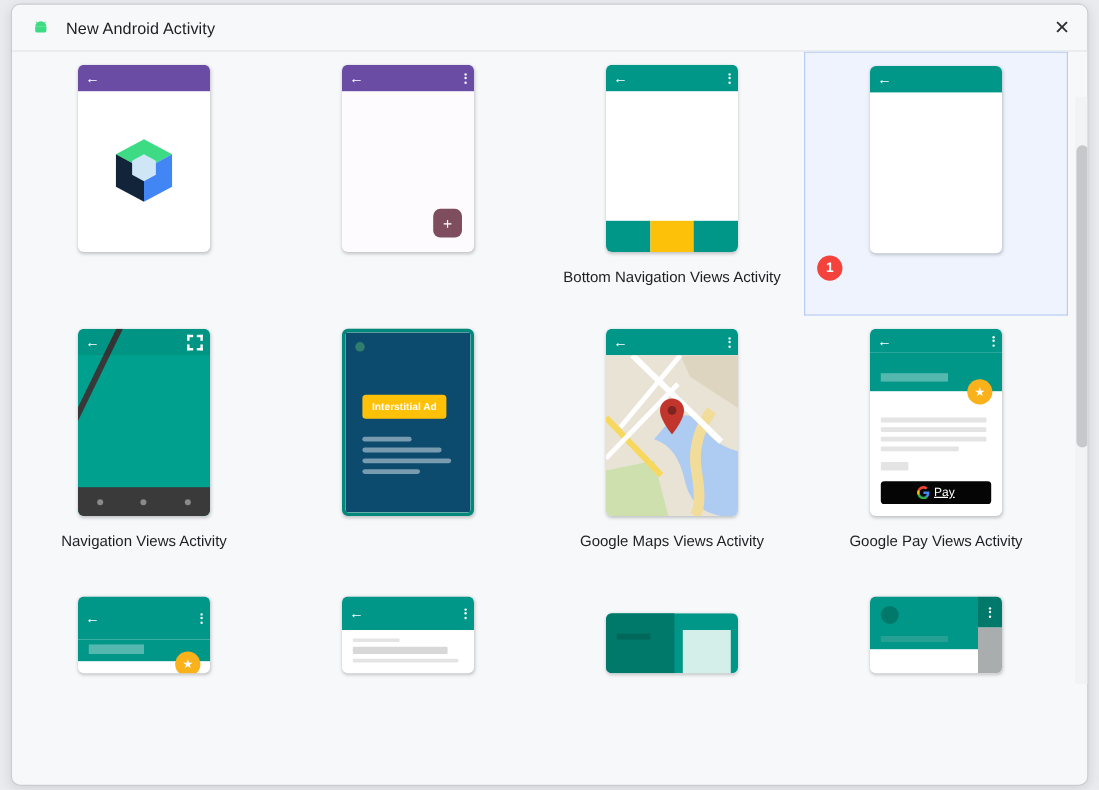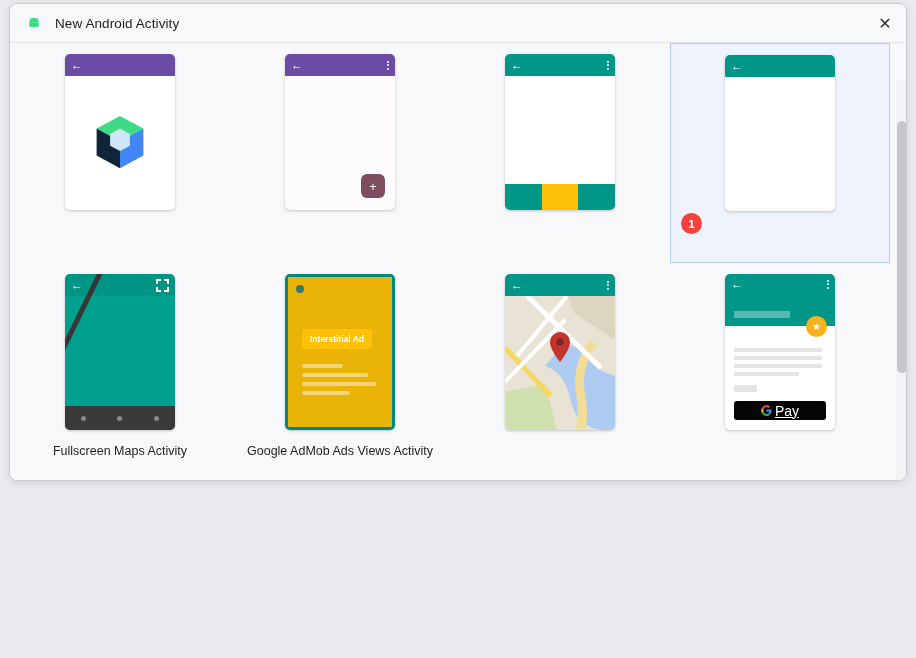--- a/index.html
+++ b/index.html
@@ -6,21 +6,21 @@
   html, body {
     margin: 0; padding: 0;
     width: 916px; height: 658px;
     background: #e9ebee;
     font-family: "Liberation Sans", sans-serif;
     overflow: hidden;
   }
   #dialog {
     position: absolute;
     left: 9px; top: 3px;
-    width: 898px; height: 478px;
+    width: 898px; height: 652px;
     background: #f7f8fa;
     border: 1px solid #c9ccd1;
     border-radius: 8px;
     overflow: hidden;
     box-shadow: 0 2px 10px rgba(0,0,0,.10);
   }
   
   #titlebar {
     position: relative;
     height: 38px;
@@ -119,21 +119,21 @@
   }
   .fs-topbar { position: absolute; top: 0; left: 0; width: 100%; height: 22px;
     display: flex; align-items: center; justify-content: space-between; padding: 0 6px;
     background: rgba(0,0,0,.07); }
   .fs-bottom { position: absolute; bottom: 0; left: 0; width: 100%; height: 24px;
     background: #3a3a3a; display: flex; align-items: center; justify-content: space-around; }
   .fs-bottom i { width: 5px; height: 5px; border-radius: 50%; background: #8a8a8a; display: block; }
   .fs-icon { width: 13px; height: 13px; position: relative; }
   .fs-icon span { position: absolute; width: 5px; height: 5px; border: 2px solid #fff; }
   
-  .admob-body { position: absolute; inset: 0; background: #eab308; padding: 8px; }
+  .admob-body { position: absolute; inset: 0; background: #0c4a6e; padding: 8px; }
   .admob-dot { width: 8px; height: 8px; border-radius: 50%; background: #2e7d6f; }
   .ad-btn {
     position: absolute; left: 14px; top: 52px;
     background: #ffc107; color: #fff; font-size: 8.5px;
     padding: 5px 8px; border-radius: 3px; font-weight: bold;
   }
   .admob-line { height: 4px; background: rgba(255,255,255,.45); border-radius: 2px; margin-top: 5px; }
   
   .map-body { position: absolute; top: 22px; left: 0; right: 0; bottom: 0; background: #e8e2d5; overflow: hidden; }
   
@@ -141,21 +141,21 @@
   .gp-line-head { position: absolute; left: 9px; bottom: 8px; width: 56px; height: 7px; background: rgba(255,255,255,.33); }
   .gp-fab { position: absolute; right: 8px; bottom: -11px; width: 21px; height: 21px;
     border-radius: 50%; background: #f9b21c; color: #fff; font-size: 10px;
     display:flex; align-items:center; justify-content:center; }
   .gp-line { height: 4px; background: #e4e4e4; border-radius: 1px; margin: 0 9px 4px 9px; }
   .gp-btn {
     position: absolute; left: 9px; right: 9px; bottom: 10px; height: 19px;
     background: #050505; border-radius: 3px;
     display: flex; align-items: center; justify-content: center; gap: 3px;
   }
-  .gp-btn span { color: #fff; font-size: 14px; text-decoration: underline; }
+  .gp-btn span { color: #fff; font-size: 10px; text-decoration: underline; }
   
   .r3 .cell { height: 78px; align-items: center; justify-content: flex-start; }
   .r3 .thumb-holder { height: 78px; align-items: flex-start; padding-top: 14px; }
   .r3 .phone { height: 64px; }
   
   #scrollbar-track {
     position: absolute; right: 0; top: 38px;
     width: 12px; height: 528px; background: #f2f3f5;
   }
   #scrollbar-thumb {
@@ -258,20 +258,21 @@
                     <i></i>
                   </span>
               </div>
               <div class="bottomnav">
                 <div style="background:#009688;"></div>
                 <div style="background:#fdc10a;"></div>
                 <div style="background:#009688;"></div>
               </div>
             </div>
           </div>
+          <div class="cell-label">Bottom Navigation Views Activity</div>
         </div>
 
         <div class="cell selected">
           <div class="badge">1</div>
           <div class="thumb-holder">
             <div class="phone">
               <div class="appbar teal">
                 <span class="arrow">←</span>
               </div>
             </div>
@@ -296,39 +297,38 @@
                   </span>
                 </div>
                 <div class="fs-bottom">
                     <i></i>
                     <i></i>
                     <i></i>
                   </div>
               </div>
             </div>
           </div>
-          <div class="cell-label">Fullscreen Maps Activity</div>
+          <div class="cell-label">Navigation Views Activity</div>
         </div>
 
         <div class="cell">
           <div class="thumb-holder">
             <div class="phone" style="border:3px solid #00887a;">
               <div class="admob-body">
                 <div class="admob-dot"></div>
                 <div class="ad-btn">Interstitial Ad</div>
                 <div style="position:absolute;left:14px;right:12px;top:82px;">
                   <div class="admob-line" style="width:53%;"></div>
                   <div class="admob-line" style="width:84%;"></div>
                   <div class="admob-line" style="width:95%;"></div>
                   <div class="admob-line" style="width:62%;"></div>
                 </div>
               </div>
             </div>
           </div>
-          <div class="cell-label">Google AdMob Ads Views Activity</div>
         </div>
 
         <div class="cell">
           <div class="thumb-holder">
             <div class="phone">
               <div class="appbar teal">
                 <span class="arrow">←</span>
                 <span class="kebab">
                     <i></i>
                     <i></i>
@@ -348,20 +348,21 @@
                   <path d="M62 0 L12 60" stroke="#ffffff" stroke-width="4" fill="none"></path>
                   <path d="M0 86 L60 24" stroke="#ffffff" stroke-width="4" fill="none"></path>
                   <g>
                     <path d="M55 36 a10 10 0 0 1 10 10 c0 8-10 20-10 20 s-10-12-10-20 a10 10 0 0 1 10-10z" fill="#c1352c"></path>
                     <circle cx="55" cy="46" r="3.6" fill="#7d2420"></circle>
                   </g>
                 </svg>
               </div>
             </div>
           </div>
+          <div class="cell-label">Google Maps Views Activity</div>
         </div>
 
         <div class="cell">
           <div class="thumb-holder">
             <div class="phone">
               <div class="appbar teal" style="height:20px;">
                 <span class="arrow">←</span>
                 <span class="kebab">
                     <i></i>
                     <i></i>
@@ -383,20 +384,21 @@
                 <svg width="11" height="11" viewBox="0 0 24 24">
                   <path d="M23 12.3c0-.8-.1-1.6-.2-2.3H12v4.5h6.2c-.3 1.4-1.1 2.6-2.3 3.4v2.8h3.7c2.2-2 3.4-5 3.4-8.4z" fill="#4285f4"></path>
                   <path d="M12 24c3.1 0 5.7-1 7.6-2.8l-3.7-2.8c-1 .7-2.3 1.1-3.9 1.1-3 0-5.6-2-6.5-4.8H1.7v3C3.6 21.3 7.5 24 12 24z" fill="#34a853"></path>
                   <path d="M5.5 14.7c-.2-.7-.4-1.4-.4-2.2s.1-1.5.4-2.2v-3H1.7C.9 8.9.5 10.4.5 12s.4 3.1 1.2 4.5l3.8-1.8z" fill="#fbbc05"></path>
                   <path d="M12 4.8c1.7 0 3.2.6 4.4 1.7l3.3-3.3C17.7 1.2 15.1 0 12 0 7.5 0 3.6 2.7 1.7 6.6l3.8 3c.9-2.8 3.5-4.8 6.5-4.8z" fill="#ea4335"></path>
                 </svg>
                 <span>Pay</span>
               </div>
             </div>
           </div>
+          <div class="cell-label">Google Pay Views Activity</div>
         </div>
       </div>
 
       <div class="row r3">
         <div class="cell">
           <div class="thumb-holder">
             <div class="phone">
               <div class="appbar teal" style="height:36px;">
                 <span class="arrow">←</span>
                 <span class="kebab">

